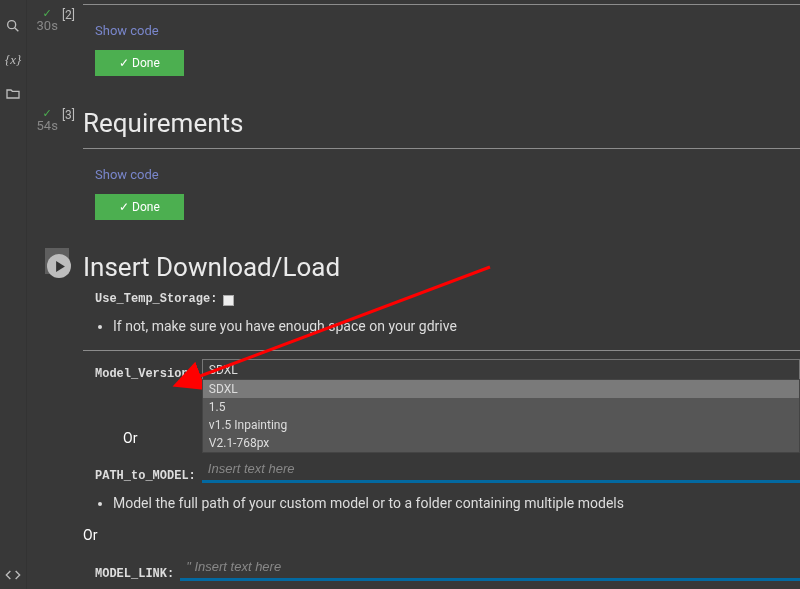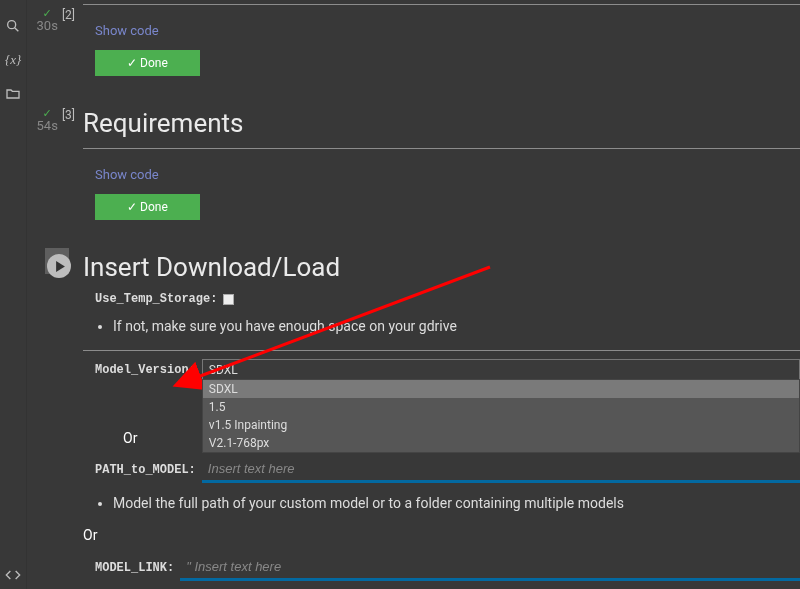--- a/index.html
+++ b/index.html
@@ -55,28 +55,28 @@
     margin-right: 4px;
   }
   .run-btn svg { width: 11px; height: 11px; fill: #333; margin-left: 2px;}
   .content { flex: 1; padding-right: 0; }
   .hr { border: 0; border-top: 1px solid #8c8c8c; margin: 0 0 10px 0; height: 0; }
   .show-code { color: #7986cb; font-size: 13px; cursor: pointer; padding: 8px 0 12px 12px; display: inline-block;}
   .done-btn {
     display:inline-block;
     background: #4caf50;
     color: #fff;
-    padding: 6px 32px;
+    padding: 6px 24px;
     font-size: 12px;
     margin-left: 12px;
   }
   .done-btn::before { content: "✓ "; }
   h2.section-heading { color: #eaeaea; font-size: 26px; font-weight: 400; margin: 4px 0 10px 0; }
   h2.big { font-size: 26px; }
-  .form-row { margin: 8px 0; display: flex; align-items: center; }
+  .form-row { margin: 8px 0; display: flex; align-items: flex-end; }
   .form-label { font-family: "Courier New", monospace; font-size: 12px; color: #ddd; font-weight: bold; margin-right: 6px; }
   .checkbox {
     width: 11px; height: 11px;
     background: #eee;
     border: 1px solid #aaa;
   }
   ul.bullet { list-style: disc; margin: 10px 0 14px 30px; color: #ddd; font-size: 14px; }
   ul.bullet li { padding: 2px 0; }
   .or-text { font-size: 14px; color: #ffffff; margin: 12px 0; }
   .text-input {

